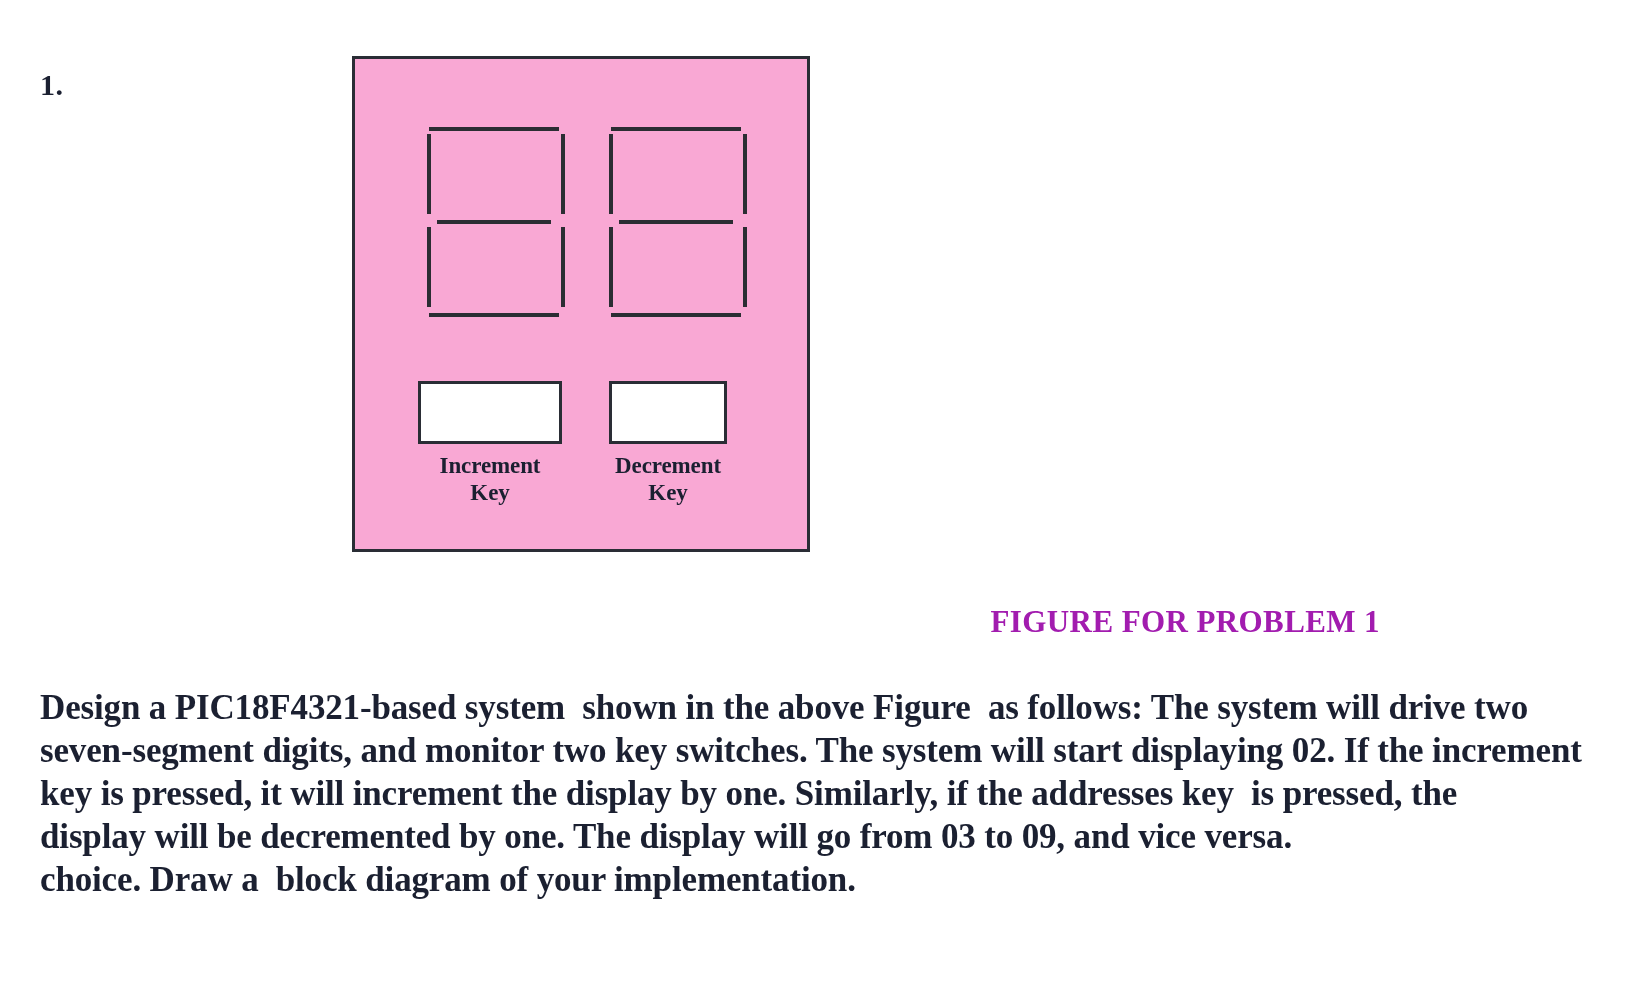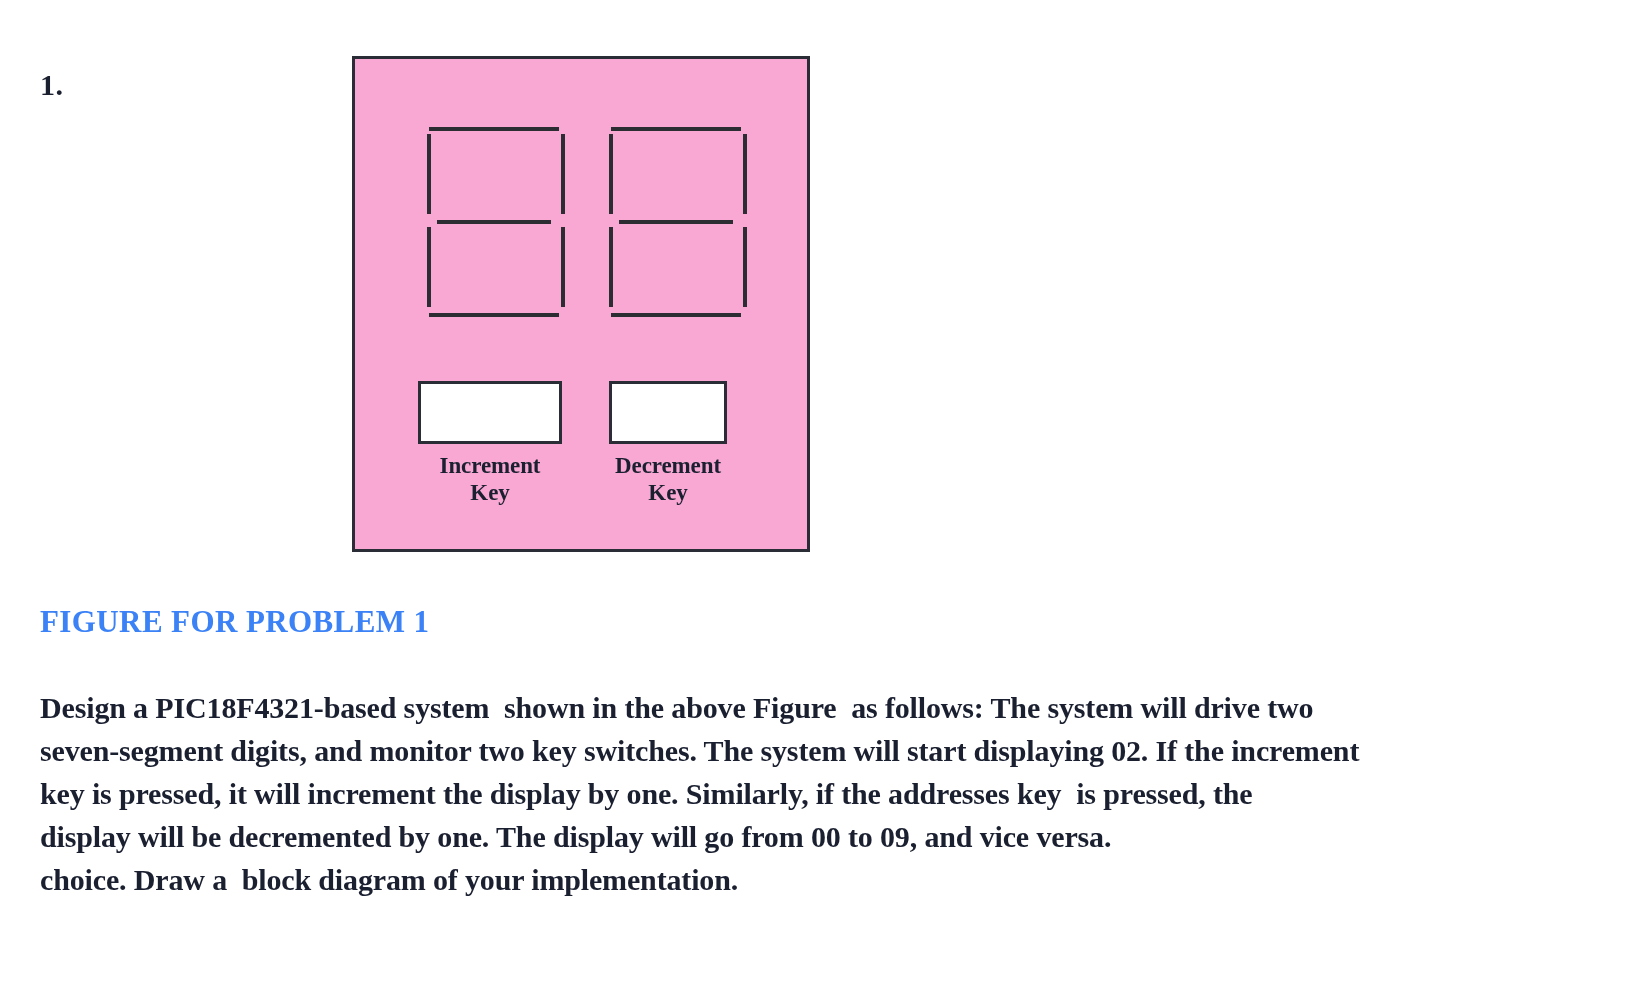--- a/index.html
+++ b/index.html
@@ -117,38 +117,37 @@
     letter-spacing: -0.1px;
   }
   .key-label .label-line { display: block; }
 
   
   #figure-caption {
     position: absolute;
     left: 0;
     top: 604px;
     width: 1380px;
-    text-align: left;
+    text-align: right;
     font-size: 31px;
     font-weight: bold;
     letter-spacing: 0.4px;
-    color: #3b82f6;
-    padding-left: 40px;
+    color: #a21caf;
   }
 
   
   #problem-body {
     position: absolute;
     left: 40px;
     top: 686px;
     width: 1570px;
   }
   .body-line {
     display: block;
-    font-size: 30px;
+    font-size: 35px;
     font-weight: bold;
     line-height: 43px;
     letter-spacing: -0.15px;
     color: #1b2031;
     white-space: pre;
   }
 </style>
 </head>
 <body>
 
@@ -200,15 +199,15 @@
 
   </div>
 </div>
 
 <div id="figure-caption">FIGURE FOR PROBLEM 1</div>
 
 <div id="problem-body">
   <span class="body-line">Design a PIC18F4321-based system  shown in the above Figure  as follows: The system will drive two</span>
   <span class="body-line">seven-segment digits, and monitor two key switches. The system will start displaying 02. If the increment</span>
   <span class="body-line">key is pressed, it will increment the display by one. Similarly, if the addresses key  is pressed, the</span>
-  <span class="body-line">display will be decremented by one. The display will go from 00 to 09, and vice versa.</span>
+  <span class="body-line">display will be decremented by one. The display will go from 03 to 09, and vice versa.</span>
   <span class="body-line">choice. Draw a  block diagram of your implementation.</span>
 </div>
 
 </body></html>

